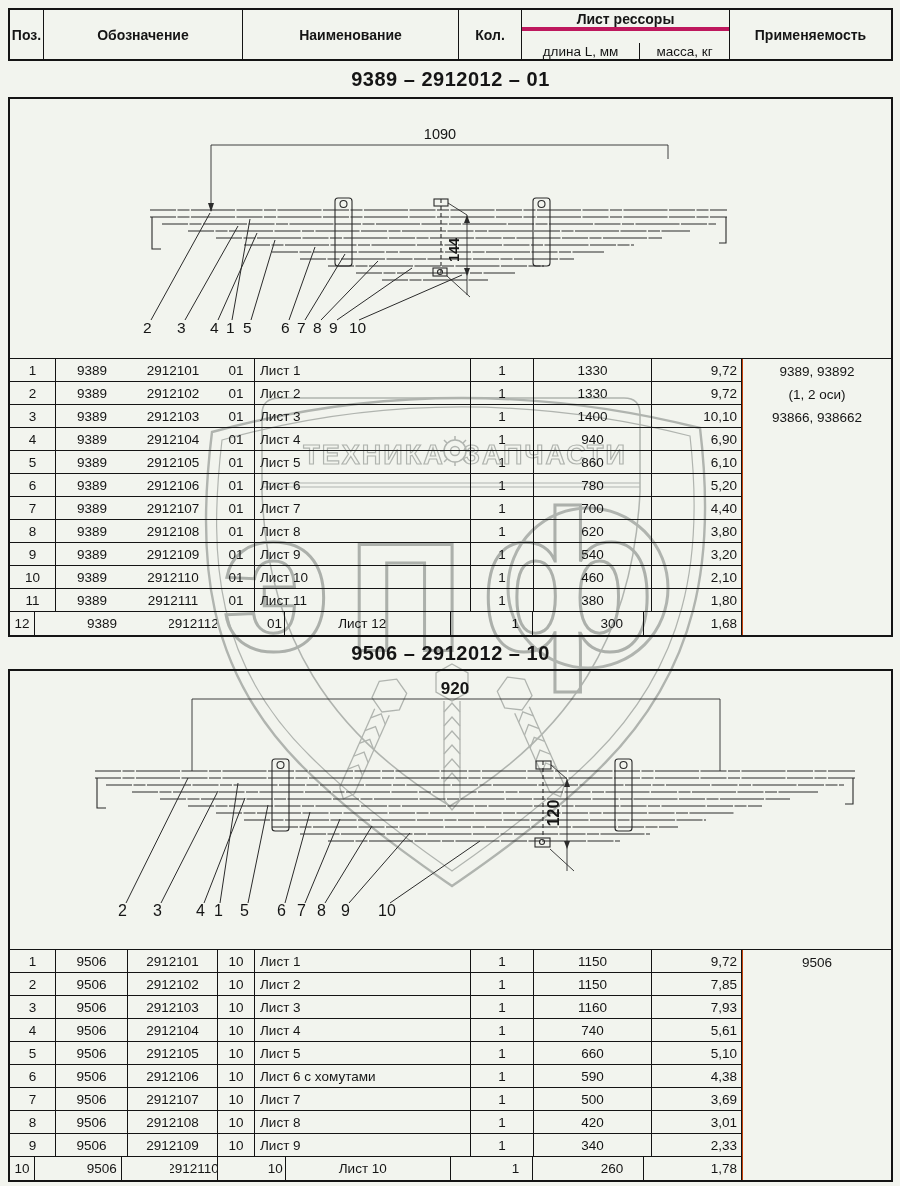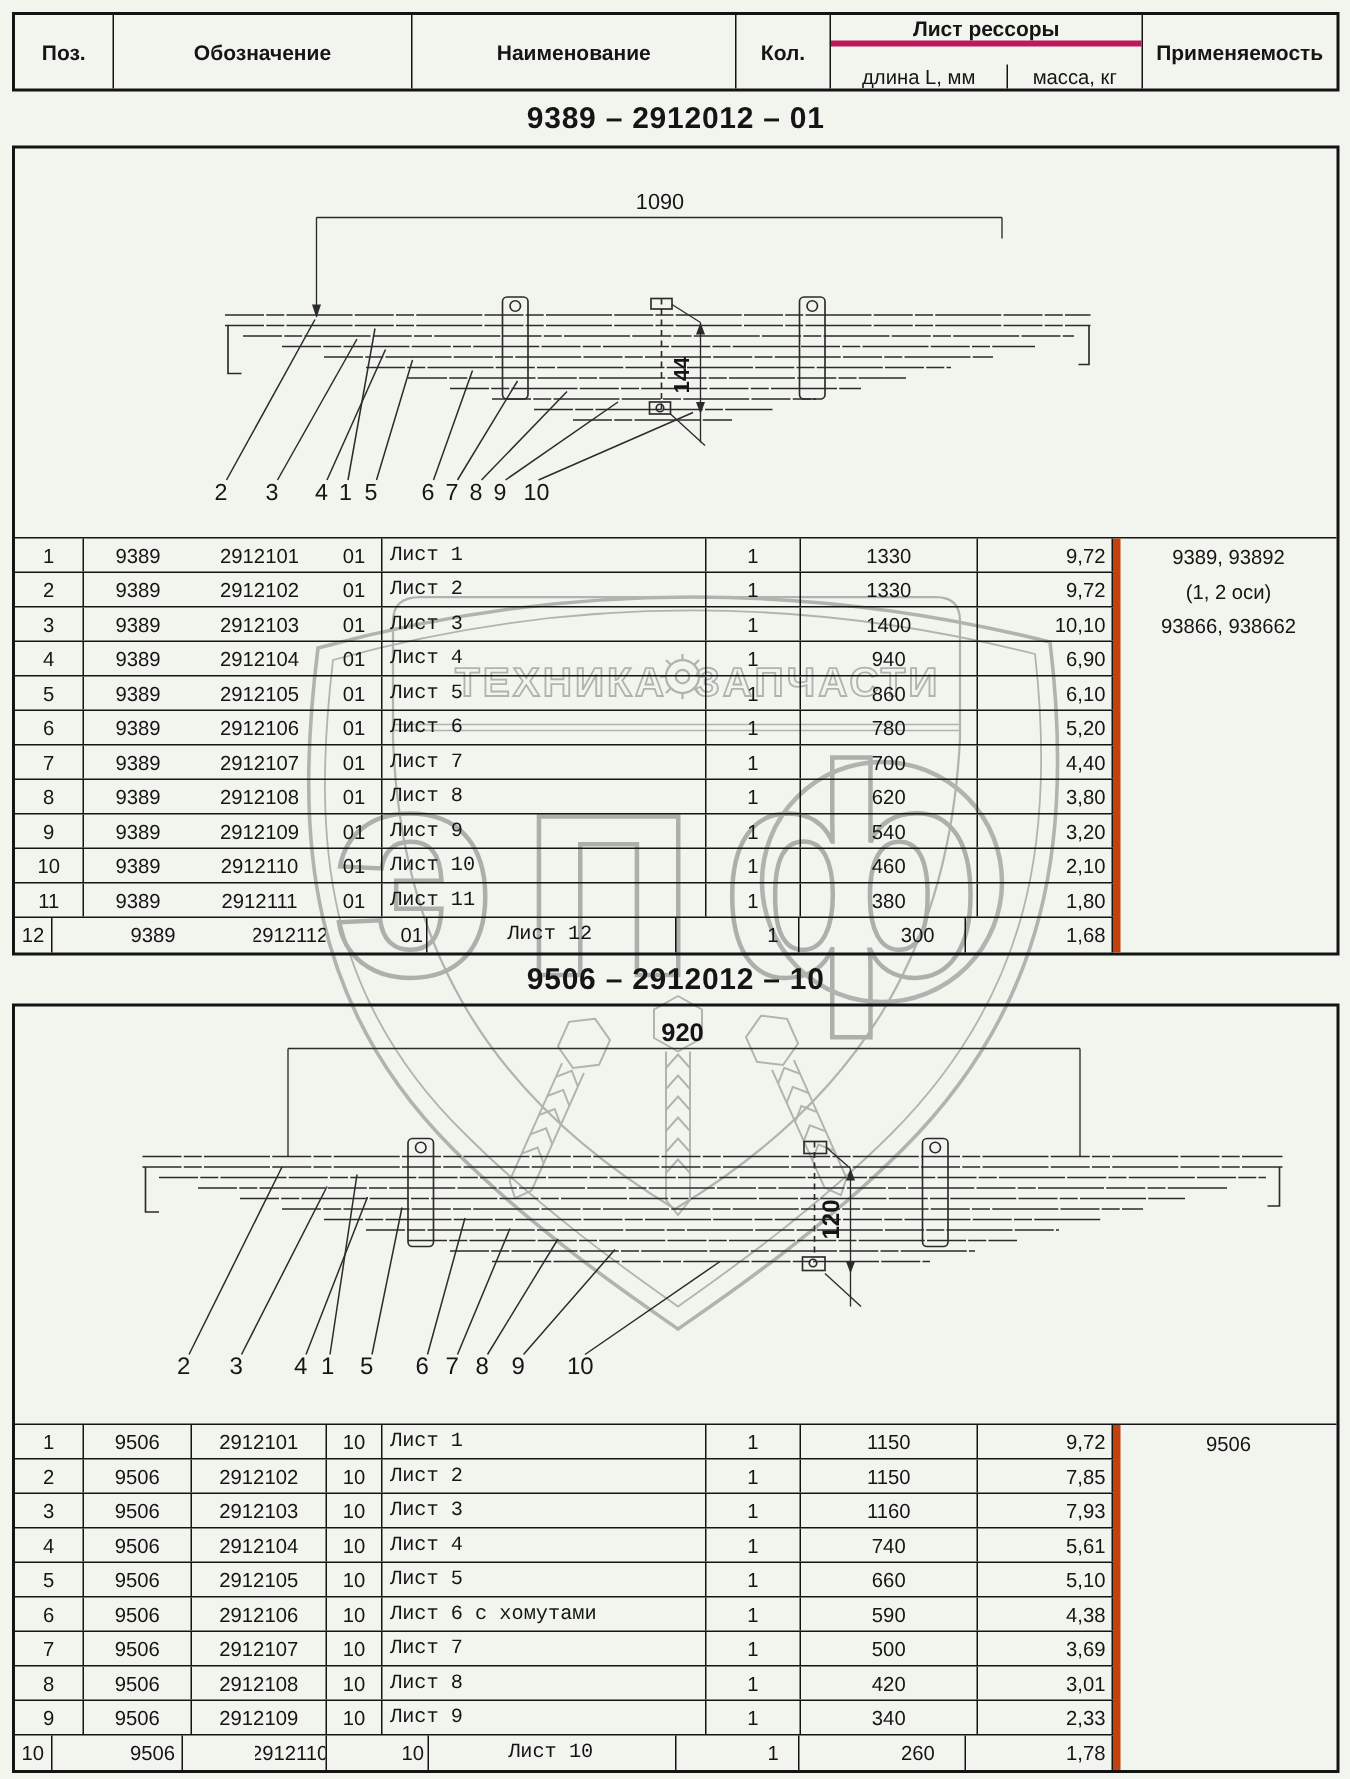--- a/index.html
+++ b/index.html
@@ -9,21 +9,21 @@
     font-family:"Liberation Sans", sans-serif;
     color:#151515;
     overflow:hidden;
   }
   .page{position:absolute;inset:0;padding:8px 7px 0 8px;z-index:1;}
 
   
   .hdr{border:2px solid #141414;height:49px;display:flex;background:transparent;}
   .hcell{box-sizing:border-box;border-right:1px solid #141414;display:flex;align-items:center;justify-content:center;
          font-weight:bold;font-size:14px;text-align:center;}
-  .hc-pos{width:66px;}
+  .hc-pos{width:34px;}
   .hc-des{width:199px;}
   .hc-name{width:216px;}
   .hc-qty{width:63px;}
   .hc-group{width:208px;flex-direction:column;padding:0;font-weight:bold;}
   .hc-group .g-top{height:21px;width:100%;border-bottom:4px solid #be185d;display:flex;align-items:center;justify-content:center;box-sizing:border-box;}
   .hc-group .g-bot{flex:1;width:100%;display:flex;margin-top:12px;}
   .hc-group .g-len{width:118px;border-right:1px solid #141414;box-sizing:border-box;display:flex;align-items:center;justify-content:center;font-weight:normal;font-size:13.5px;}
   .hc-group .g-mass{flex:1;display:flex;align-items:center;justify-content:center;font-weight:normal;font-size:13.5px;}
   .hc-app{flex:1;border-right:none;}
 
@@ -39,26 +39,26 @@
   .tbl{border-top:1px solid #141414;display:flex;}
   .rows{width:732px;}
   .row{display:flex;height:23px;border-bottom:1px solid #141414;box-sizing:border-box;}
   .rows > .row:last-child{border-bottom:none;gap:48px;}
   .cell{box-sizing:border-box;border-right:1px solid #141414;font-size:13.5px;
         display:flex;align-items:center;justify-content:center;white-space:nowrap;overflow:hidden;}
   .c-pos{width:46px;}
   .c-d1{width:72px;}
   .c-d2{width:90px;}
   .c-d3{width:37px;}
-  .c-name{width:216px;justify-content:flex-start;padding-left:5px;font-family:Liberation Mono, monospace;}
+  .c-name{width:216px;justify-content:flex-start;padding-left:5px;}
   .c-qty{width:63px;}
   .c-len{width:118px;}
   .c-mass{width:90px;justify-content:flex-end;padding-right:4px;}
   .sec-plain .c-d1,.sec-plain .c-d2{border-right:none;}
-  .appcol{flex:1;border-left:5px solid #c2410c;padding-top:1px;}
+  .appcol{flex:1;border-left:1px solid #c2410c;padding-top:1px;}
   .app-line{height:23px;line-height:23px;text-align:center;font-size:13.5px;}
 
   
   .watermark{position:absolute;top:0;left:0;z-index:0;pointer-events:none;}
 </style>
 </head>
 <body>
 
 <svg class="watermark" width="900" height="1186" viewBox="0 0 900 1186">
   <g fill="none" stroke="#b0b4af">

